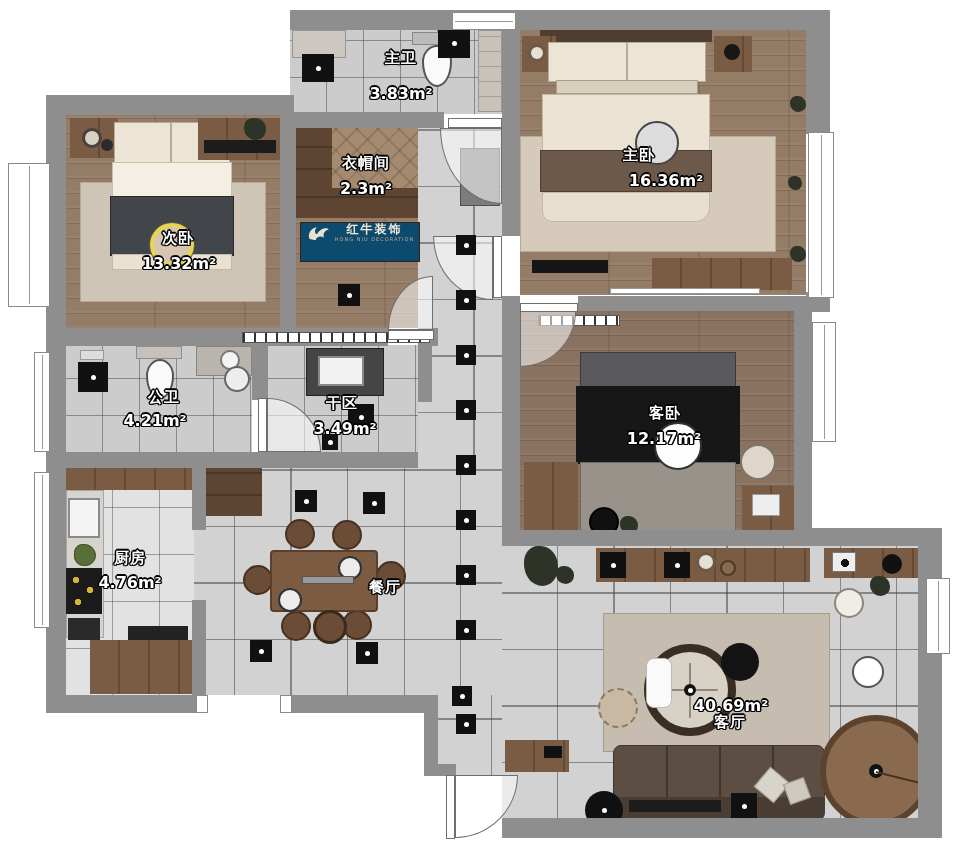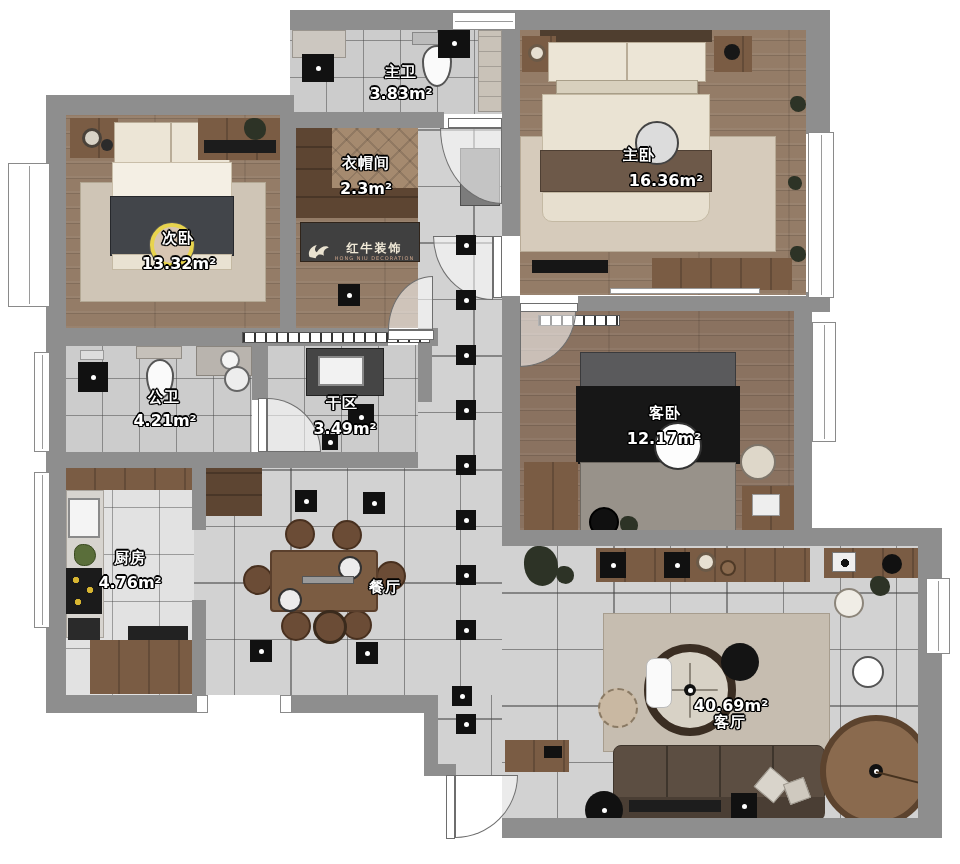--- a/index.html
+++ b/index.html
@@ -40,21 +40,21 @@
         repeating-linear-gradient(90deg,transparent 0 88px,rgba(0,0,0,.08) 88px 90px)}
   .herr{background-color:#a58a6f;background-image:
         repeating-linear-gradient(45deg,rgba(0,0,0,.12) 0 2px,transparent 2px 15px),
         repeating-linear-gradient(-45deg,rgba(0,0,0,.12) 0 2px,transparent 2px 15px)}
   .cab{background-color:#7a5c44;background-image:repeating-linear-gradient(90deg,transparent 0 28px,rgba(0,0,0,.18) 28px 30px)}
   .cabD{background-color:#5d4532;background-image:repeating-linear-gradient(0deg,transparent 0 20px,rgba(0,0,0,.22) 20px 22px)}
   .blk{background:#111}
   .blk::after{content:"";position:absolute;left:50%;top:50%;width:5px;height:5px;margin:-2.5px 0 0 -2.5px;background:#fff;border-radius:50%}
   .circ{border-radius:50%}
   .blob{background:#2d3326;border-radius:46% 58% 52% 62%}
-  .logo{z-index:22;background:#404040;border:1px solid #30241a;display:flex;align-items:flex-end;justify-content:center;gap:5px}
+  .logo{z-index:22;background:#0c4a6e;border:1px solid #30241a;display:flex;align-items:flex-start;justify-content:center;gap:5px}
   .logo .txt{display:flex;flex-direction:column;align-items:center;line-height:1}
   .logo .brand{color:#efe8d6;font-size:12px;font-weight:700;letter-spacing:2px}
   .logo .sub{color:#cfa78c;font-size:5px;letter-spacing:1px;margin-top:2px}
   .ctcross{background-image:linear-gradient(#8f887c,#8f887c),linear-gradient(90deg,#8f887c,#8f887c);
            background-size:2px 72%,72% 2px;background-position:center;background-repeat:no-repeat}
   .bigline::after{content:"";position:absolute;left:50%;top:50%;width:49%;height:2px;background:#46321f;transform:rotate(14deg);transform-origin:left center}
 </style>
 </head>
 <body>
 
@@ -274,30 +274,30 @@
   <div class="a lt blk" style="left:456px;top:565px;width:20px;height:20px"></div>
   <div class="a lt blk" style="left:456px;top:620px;width:20px;height:20px"></div>
   <div class="a lt blk" style="left:452px;top:686px;width:20px;height:20px"></div>
   <div class="a lt blk" style="left:456px;top:714px;width:20px;height:20px"></div>
   <div class="a lt blk" style="left:338px;top:284px;width:22px;height:22px"></div>
   <div class="a lt blk" style="left:295px;top:490px;width:22px;height:22px"></div>
   <div class="a lt blk" style="left:363px;top:492px;width:22px;height:22px"></div>
   <div class="a lt blk" style="left:250px;top:640px;width:22px;height:22px"></div>
   <div class="a lt blk" style="left:356px;top:642px;width:22px;height:22px"></div>
 
-  <div class="lbl" style="left:401px;top:72px">主卫</div>
+  <div class="lbl" style="left:401px;top:58px">主卫</div>
   <div class="lbl area" style="left:401px;top:93px">3.83m²</div>
   <div class="lbl" style="left:366px;top:163px">衣帽间</div>
   <div class="lbl area" style="left:366px;top:188px">2.3m²</div>
   <div class="lbl" style="left:639px;top:155px">主卧</div>
   <div class="lbl area" style="left:666px;top:180px">16.36m²</div>
   <div class="lbl" style="left:178px;top:238px">次卧</div>
   <div class="lbl area" style="left:179px;top:263px">13.32m²</div>
   <div class="lbl" style="left:164px;top:397px">公卫</div>
-  <div class="lbl area" style="left:165px;top:420px">4.21m²</div>
+  <div class="lbl area" style="left:155px;top:420px">4.21m²</div>
   <div class="lbl" style="left:342px;top:403px">干区</div>
   <div class="lbl area" style="left:345px;top:428px">3.49m²</div>
   <div class="lbl" style="left:665px;top:413px">客卧</div>
   <div class="lbl area" style="left:664px;top:438px">12.17m²</div>
   <div class="lbl" style="left:130px;top:558px">厨房</div>
   <div class="lbl area" style="left:130px;top:582px">4.76m²</div>
   <div class="lbl" style="left:385px;top:587px">餐厅</div>
   <div class="lbl" style="left:730px;top:722px">客厅</div>
   <div class="lbl area" style="left:731px;top:705px">40.69m²</div>
 

